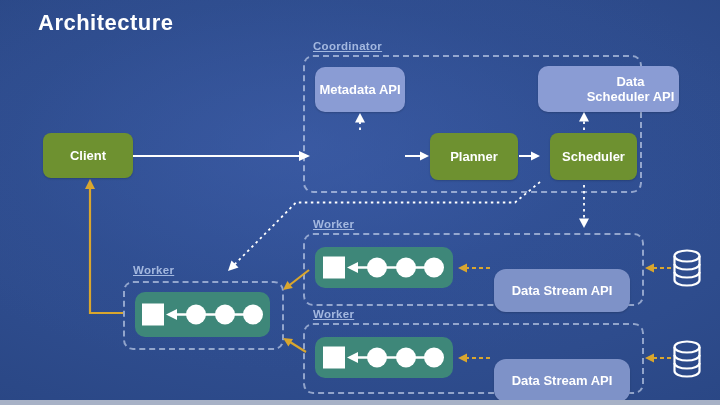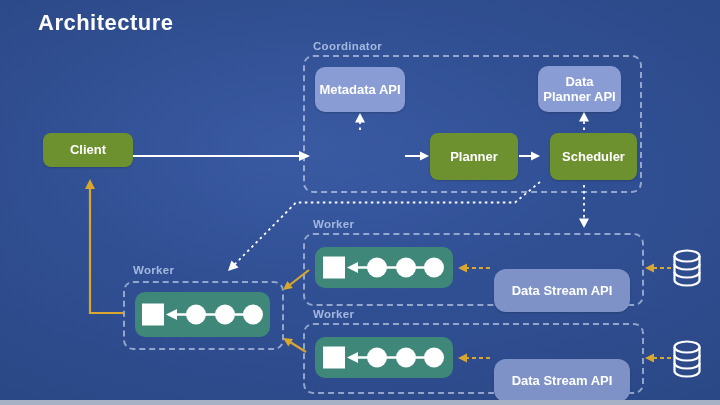--- a/index.html
+++ b/index.html
@@ -6,21 +6,21 @@
   .stage{
     position:relative;width:720px;height:405px;overflow:hidden;
     font-family:"Liberation Sans", sans-serif;
     background:
       radial-gradient(ellipse 90% 80% at 42% 36%, rgba(64,96,170,.55) 0%, rgba(50,82,150,.25) 45%, rgba(0,0,0,0) 70%),
       radial-gradient(ellipse 140% 120% at 50% 45%, #32529a 0%, #2e4c8d 40%, #27437f 72%, #1e3667 100%);
   }
   .footer-strip{position:absolute;left:0;top:400px;width:720px;height:5px;background:#a7b1c6;}
   .title{position:absolute;left:38px;top:10px;font-size:22px;font-weight:bold;color:#ffffff;letter-spacing:.5px;}
   .group{position:absolute;border:2px dashed rgba(230,238,255,.55);border-radius:10px;}
-  .group-label{position:absolute;font-size:11.5px;font-weight:bold;color:rgba(170,190,228,.95);letter-spacing:.3px;}
+  .group-label{position:absolute;font-size:11.5px;font-weight:bold;color:rgba(170,190,228,.95);letter-spacing:.3px;text-decoration:underline;}
   .node{
     position:absolute;display:flex;flex-direction:column;align-items:center;justify-content:center;
     color:#fff;font-weight:bold;font-size:13px;line-height:1.18;text-align:center;
     border-radius:9px;box-shadow:0 1px 2px rgba(0,0,0,.18);
   }
   .node.green{background:#6e9130;border-radius:8px;}
   .node.lavender{background:#8a9cd4;border-radius:10px;}
   .node.lavender-dark{background:#7e92c8;border-radius:12px;margin-top:22px;}
   .teal{position:absolute;background:#3e8779;border-radius:10px;display:flex;align-items:center;justify-content:center;}
   .teal svg{display:block;}
@@ -39,31 +39,31 @@
   <div class="group-label" style="left:313px;top:218px;">Worker</div>
 
   <div class="group" style="left:303px;top:323px;width:337px;height:67px;"></div>
   <div class="group-label" style="left:313px;top:308px;">Worker</div>
 
   <div class="group" style="left:123px;top:281px;width:157px;height:65px;"></div>
   <div class="group-label" style="left:133px;top:264px;">Worker</div>
 
   <div class="title">Architecture</div>
 
-  <div class="node green" style="left:43px;top:133px;width:90px;height:34px;align-items:center;">
+  <div class="node green" style="left:43px;top:133px;width:90px;height:45px;align-items:center;">
     <span>Client</span>
   </div>
 
   <div class="node lavender" style="left:315px;top:67px;width:90px;height:45px;">
     <span>Metadata API</span>
   </div>
 
-  <div class="node lavender" style="left:538px;top:66px;width:83px;height:46px;">
+  <div class="node lavender" style="left:538px;top:66px;width:97px;height:46px;padding-left:44px;">
     <span>Data</span>
-    <span>Planner API</span>
+    <span>Scheduler API</span>
   </div>
 
 
   <div class="node green" style="left:430px;top:133px;width:88px;height:47px;">
     <span>Planner</span>
   </div>
 
   <div class="node green" style="left:541px;top:133px;width:87px;height:47px;margin-left:9px;">
     <span>Scheduler</span>
   </div>

